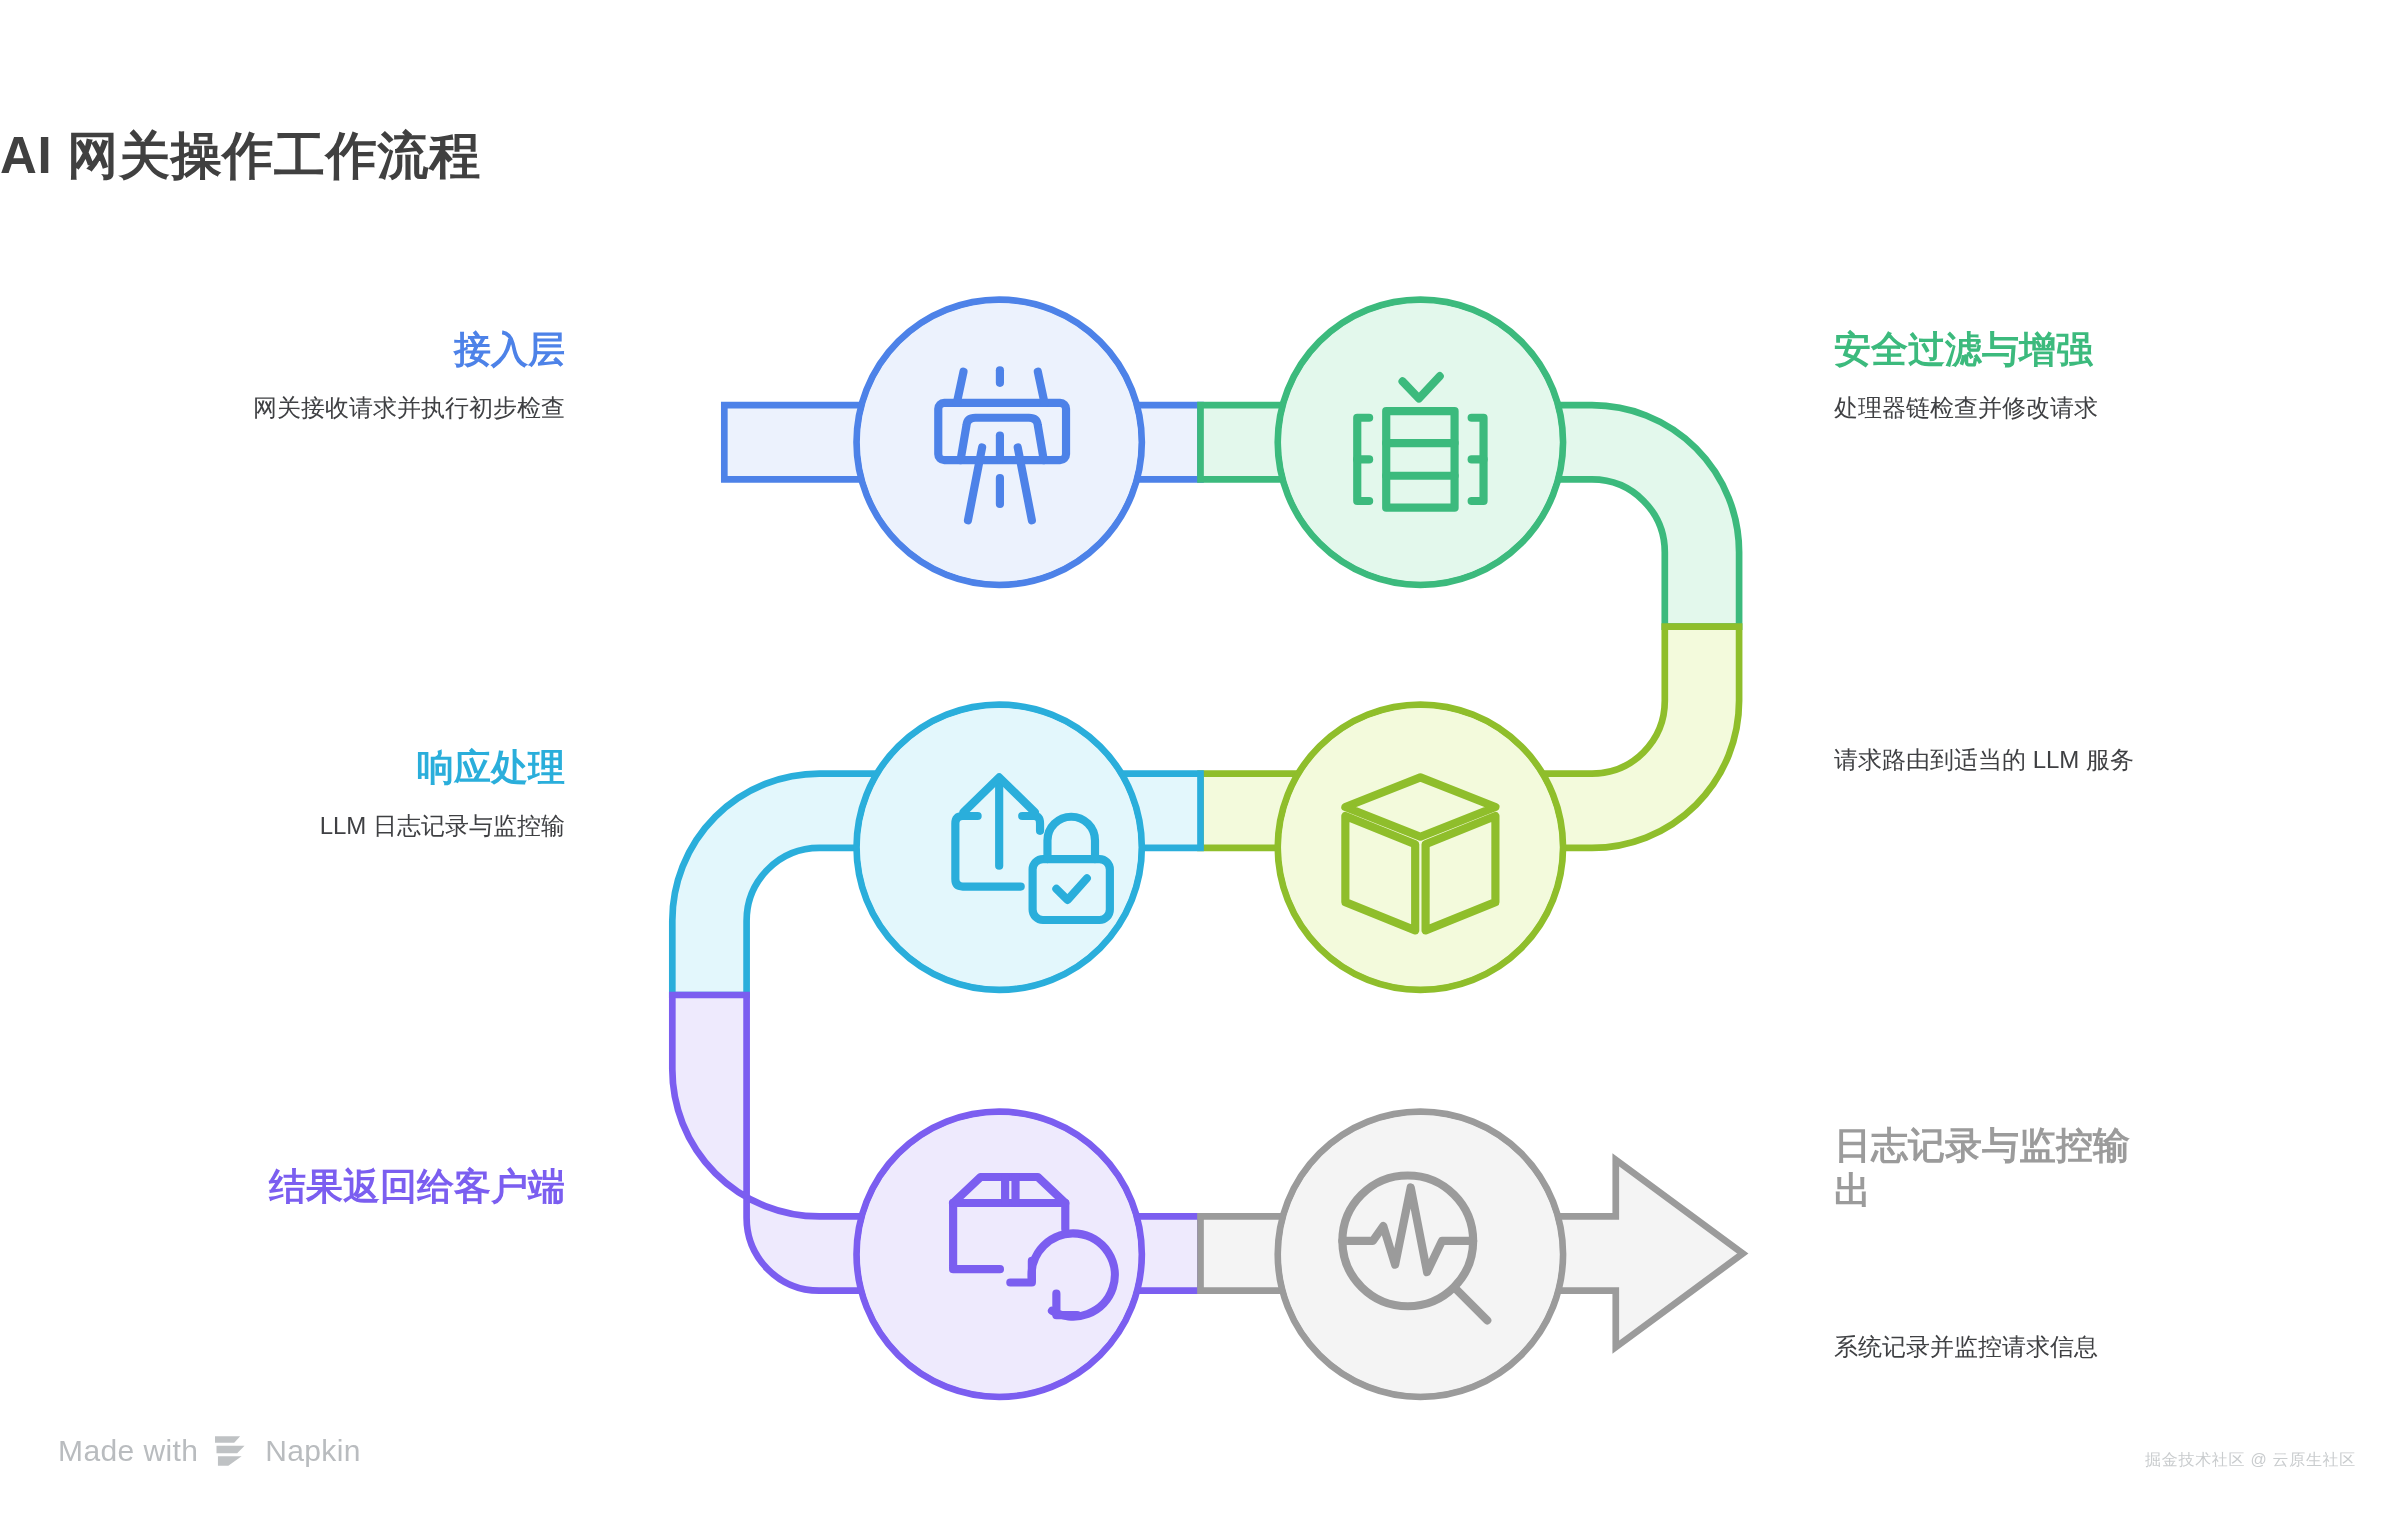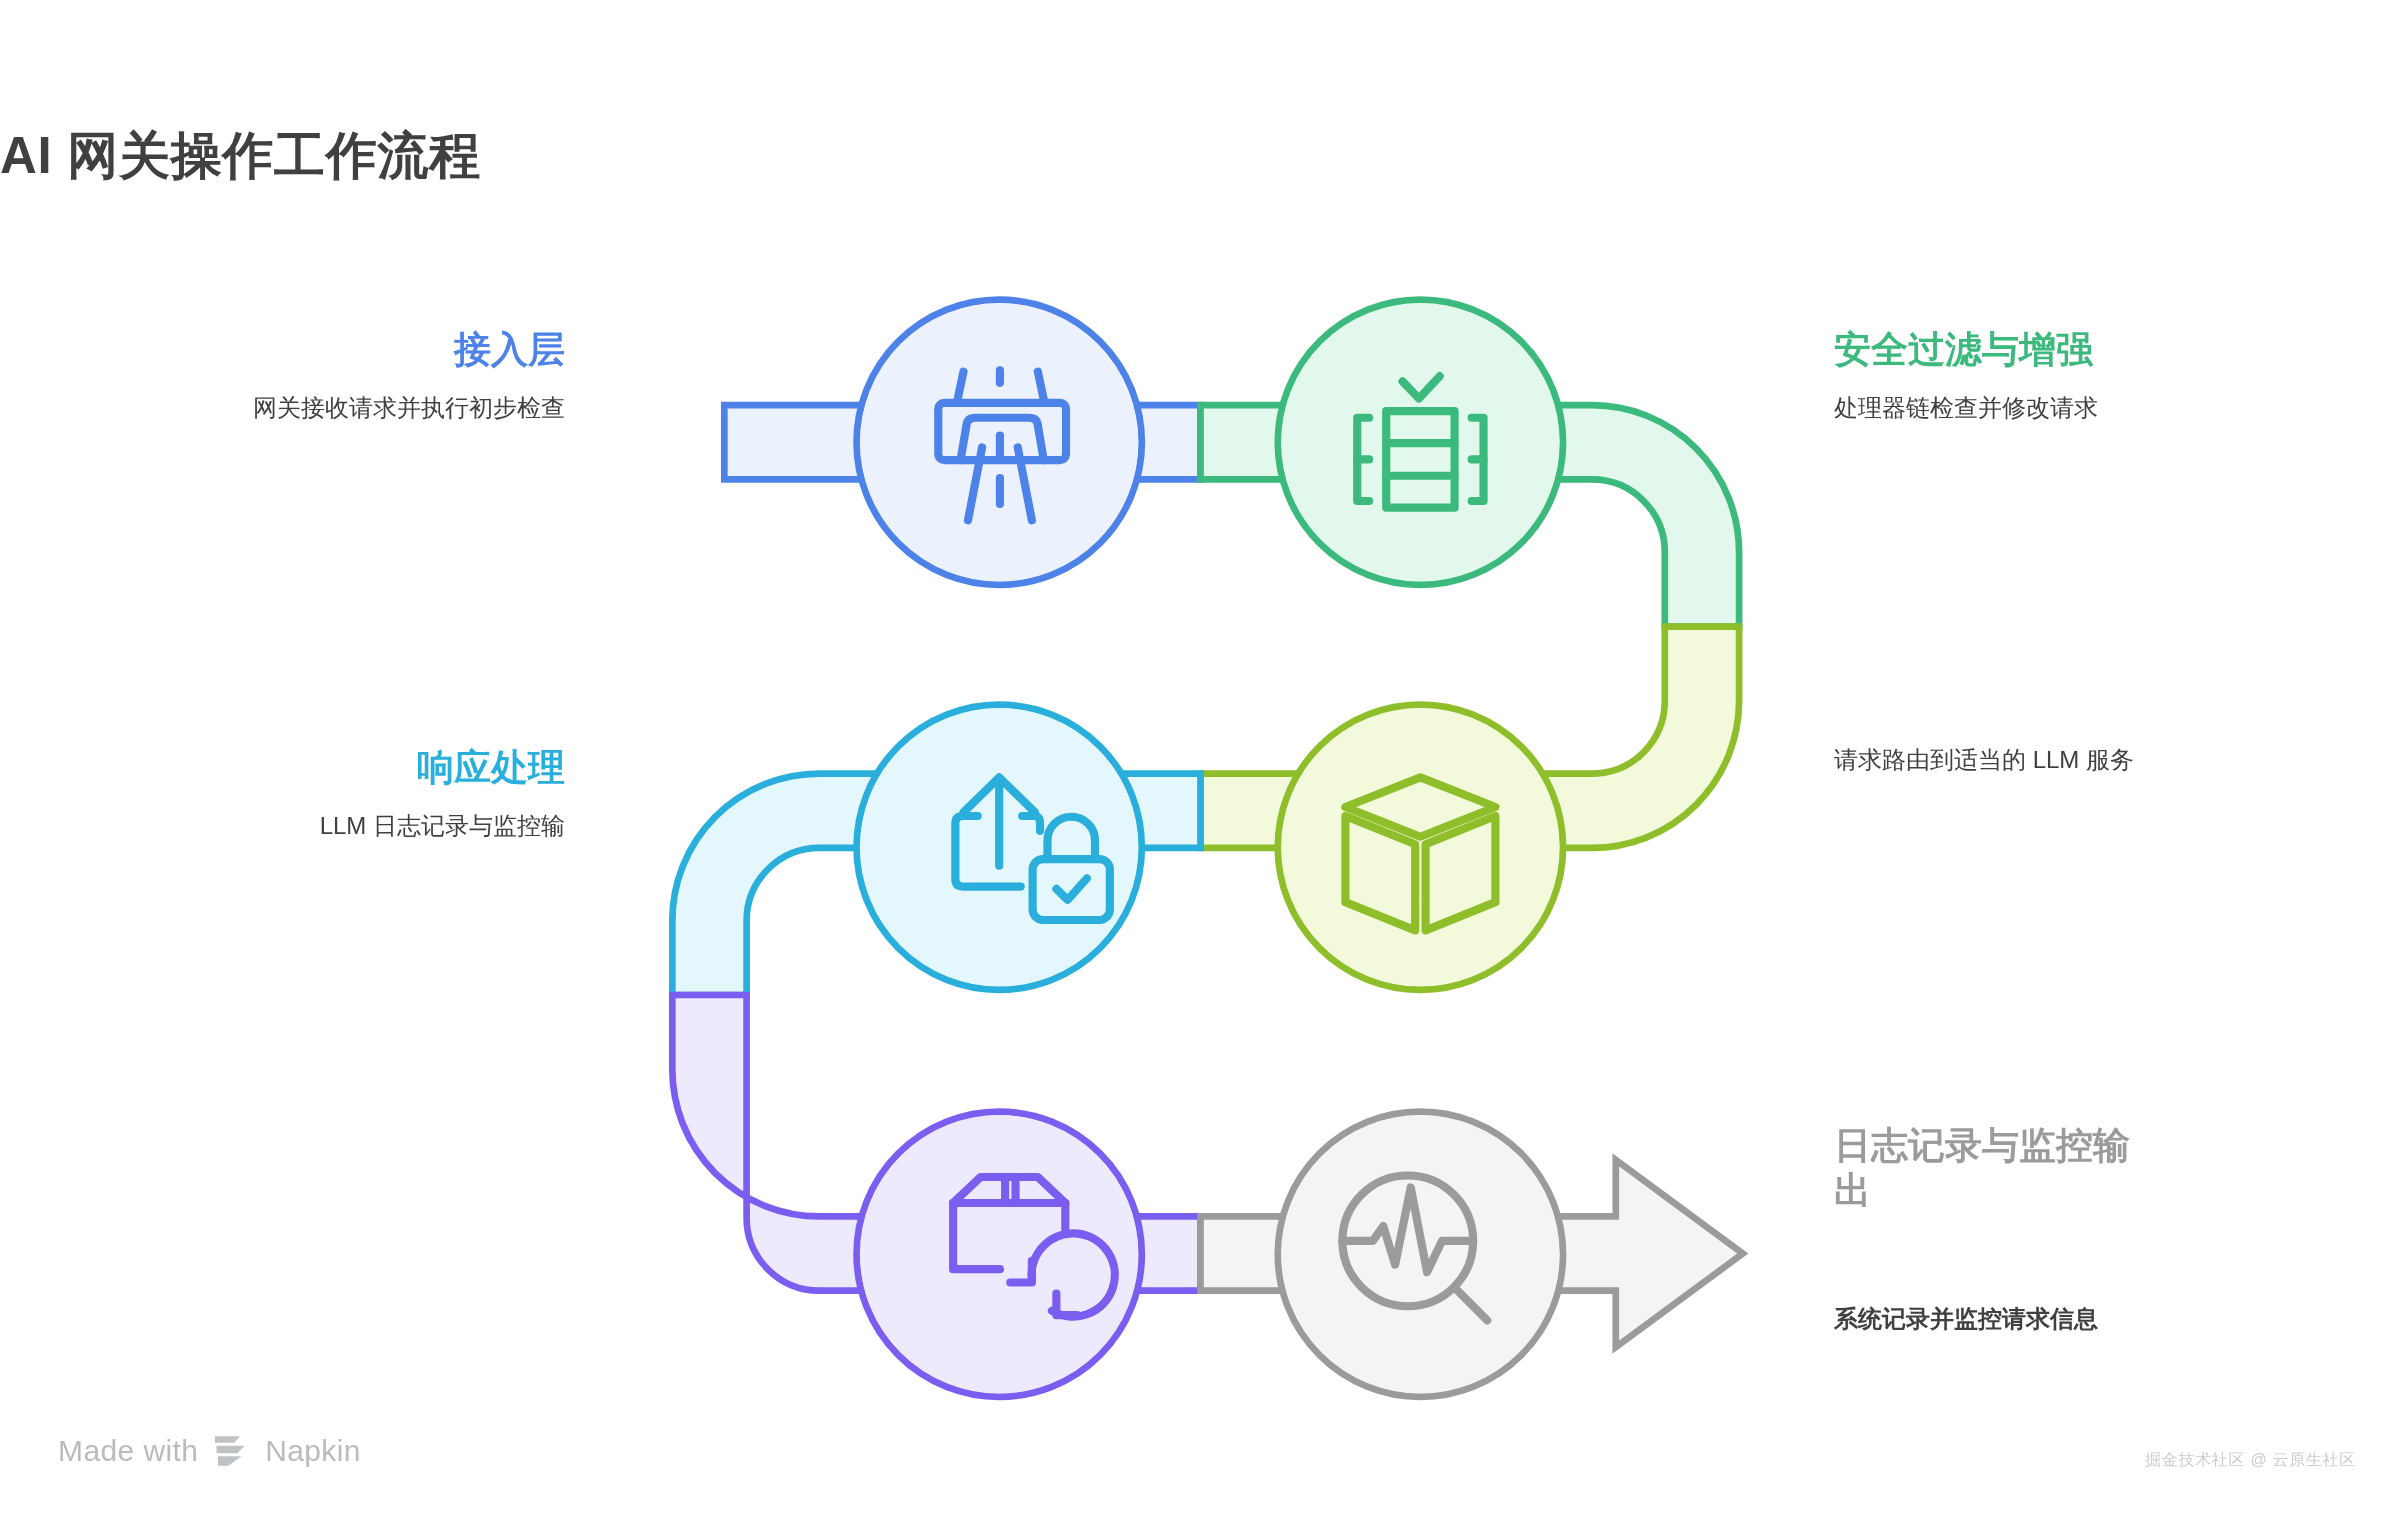--- a/index.html
+++ b/index.html
@@ -61,21 +61,21 @@
     margin: 0;
   }
 
   
   .blk-access    { left: 45px;  top: 327px;  width: 520px; }
   .blk-security  { left: 1834px; top: 327px;  width: 520px; }
   .blk-response  { left: 45px;  top: 745px; width: 520px; }
   .blk-routing   { left: 1834px; top: 743px; width: 520px; }
   .blk-result    { left: 45px;  top: 1164px; width: 520px; }
   .blk-logging   { left: 1834px; top: 1123px; width: 505px; }
-  .blk-logging .step-desc { margin-top: 89px; font-weight: bold; }
+  .blk-logging .step-desc { margin-top: 117px; }
 
   
   .footer-brand {
     position: absolute;
     left: 58px;
     top: 1434px;
     display: flex;
     align-items: center;
     gap: 13.4px;
     color: #b9bcbf;
@@ -252,20 +252,21 @@
   <div class="step-block left blk-response">
     <div class="step-heading" style="color:#2aaedb">响应处理</div>
     <div class="step-desc">LLM 日志记录与监控输</div>
   </div>
 
   <div class="step-block right blk-routing">
     <div class="step-desc">请求路由到适当的 LLM 服务</div>
   </div>
 
   <div class="step-block left blk-result">
+    <div class="step-heading" style="color:#7b5ef0">结果返回给客户端</div>
   </div>
 
   <div class="step-block right blk-logging">
     <div class="step-heading" style="color:#9b9b9b">日志记录与监控输
 出</div>
     <div class="step-desc">系统记录并监控请求信息</div>
   </div>
 
   <div class="footer-brand">
     <span>Made with</span>

